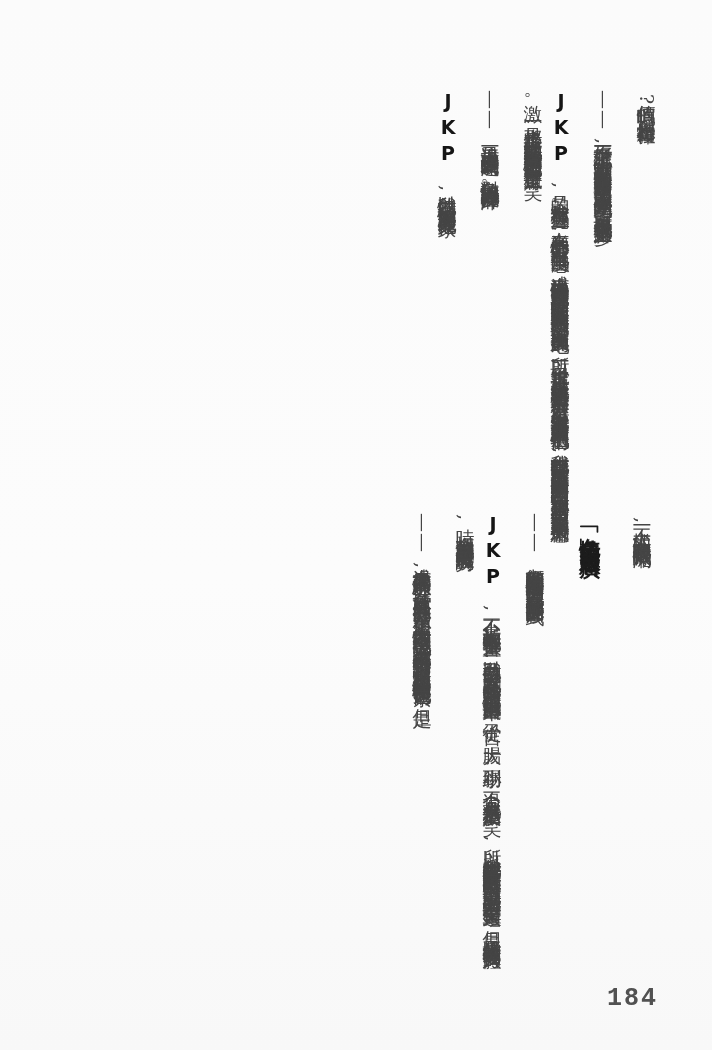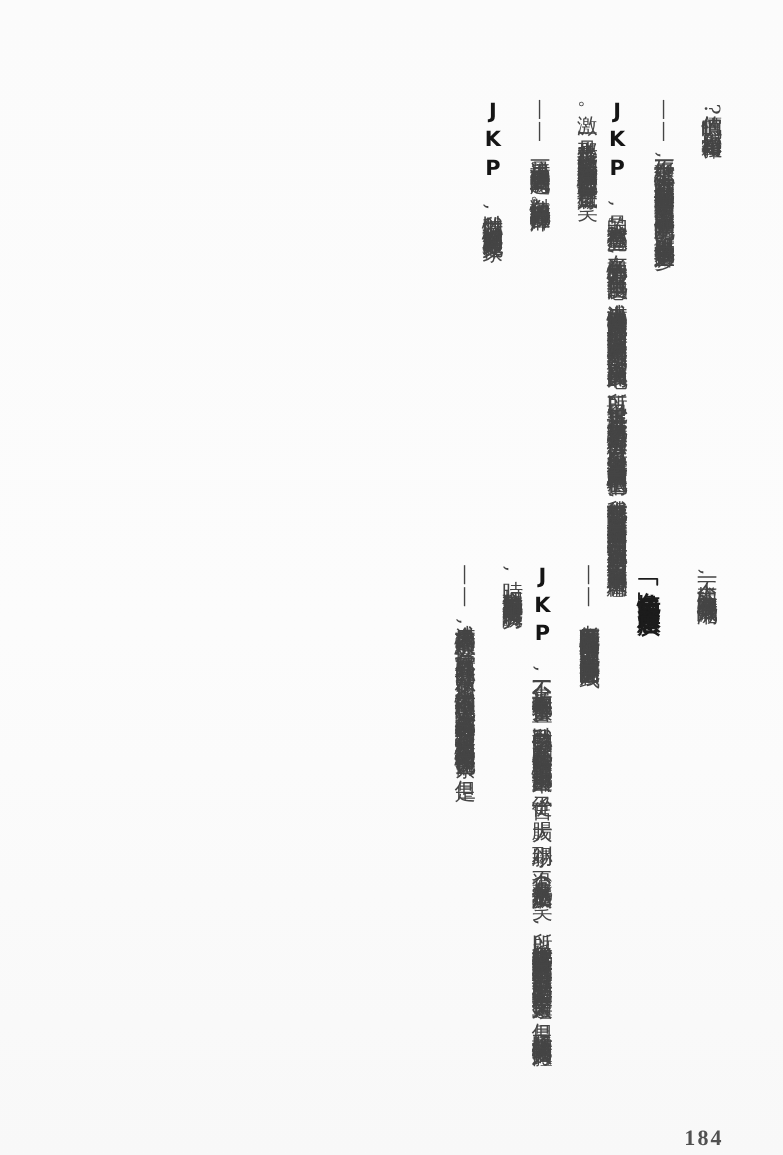--- a/index.html
+++ b/index.html
@@ -66,26 +66,25 @@
     margin: 0;
     margin-block-start: 22px;
     margin-block-end: 24px;
     margin-inline-start: 6px;
     text-align: start;
   }
   .page-number {
     position: absolute;
     top: 984px;
     right: 54px;
-    font-family: Liberation Serif, serif;
+    font-family: Liberation Mono, monospace;
     font-weight: bold;
-    font-size: 20px;
+    font-size: 25px;
     letter-spacing: 2px;
     color: #515151;
-    margin-top: 40px;
   }
 </style>
 </head>
 <body>
 
 <div class="page">
 
   <div class="vblock vblock-top">
     <p><span>的價值嗎?感覺相當複雜。</span></p>
     <p><span>——不好意思確認一下,老師您不是受到實拍影片的影響才開始畫漫畫,而是因為現實不存在才開始畫的吧?所以感覺就像是被現實追上了腳步。</span></p>

